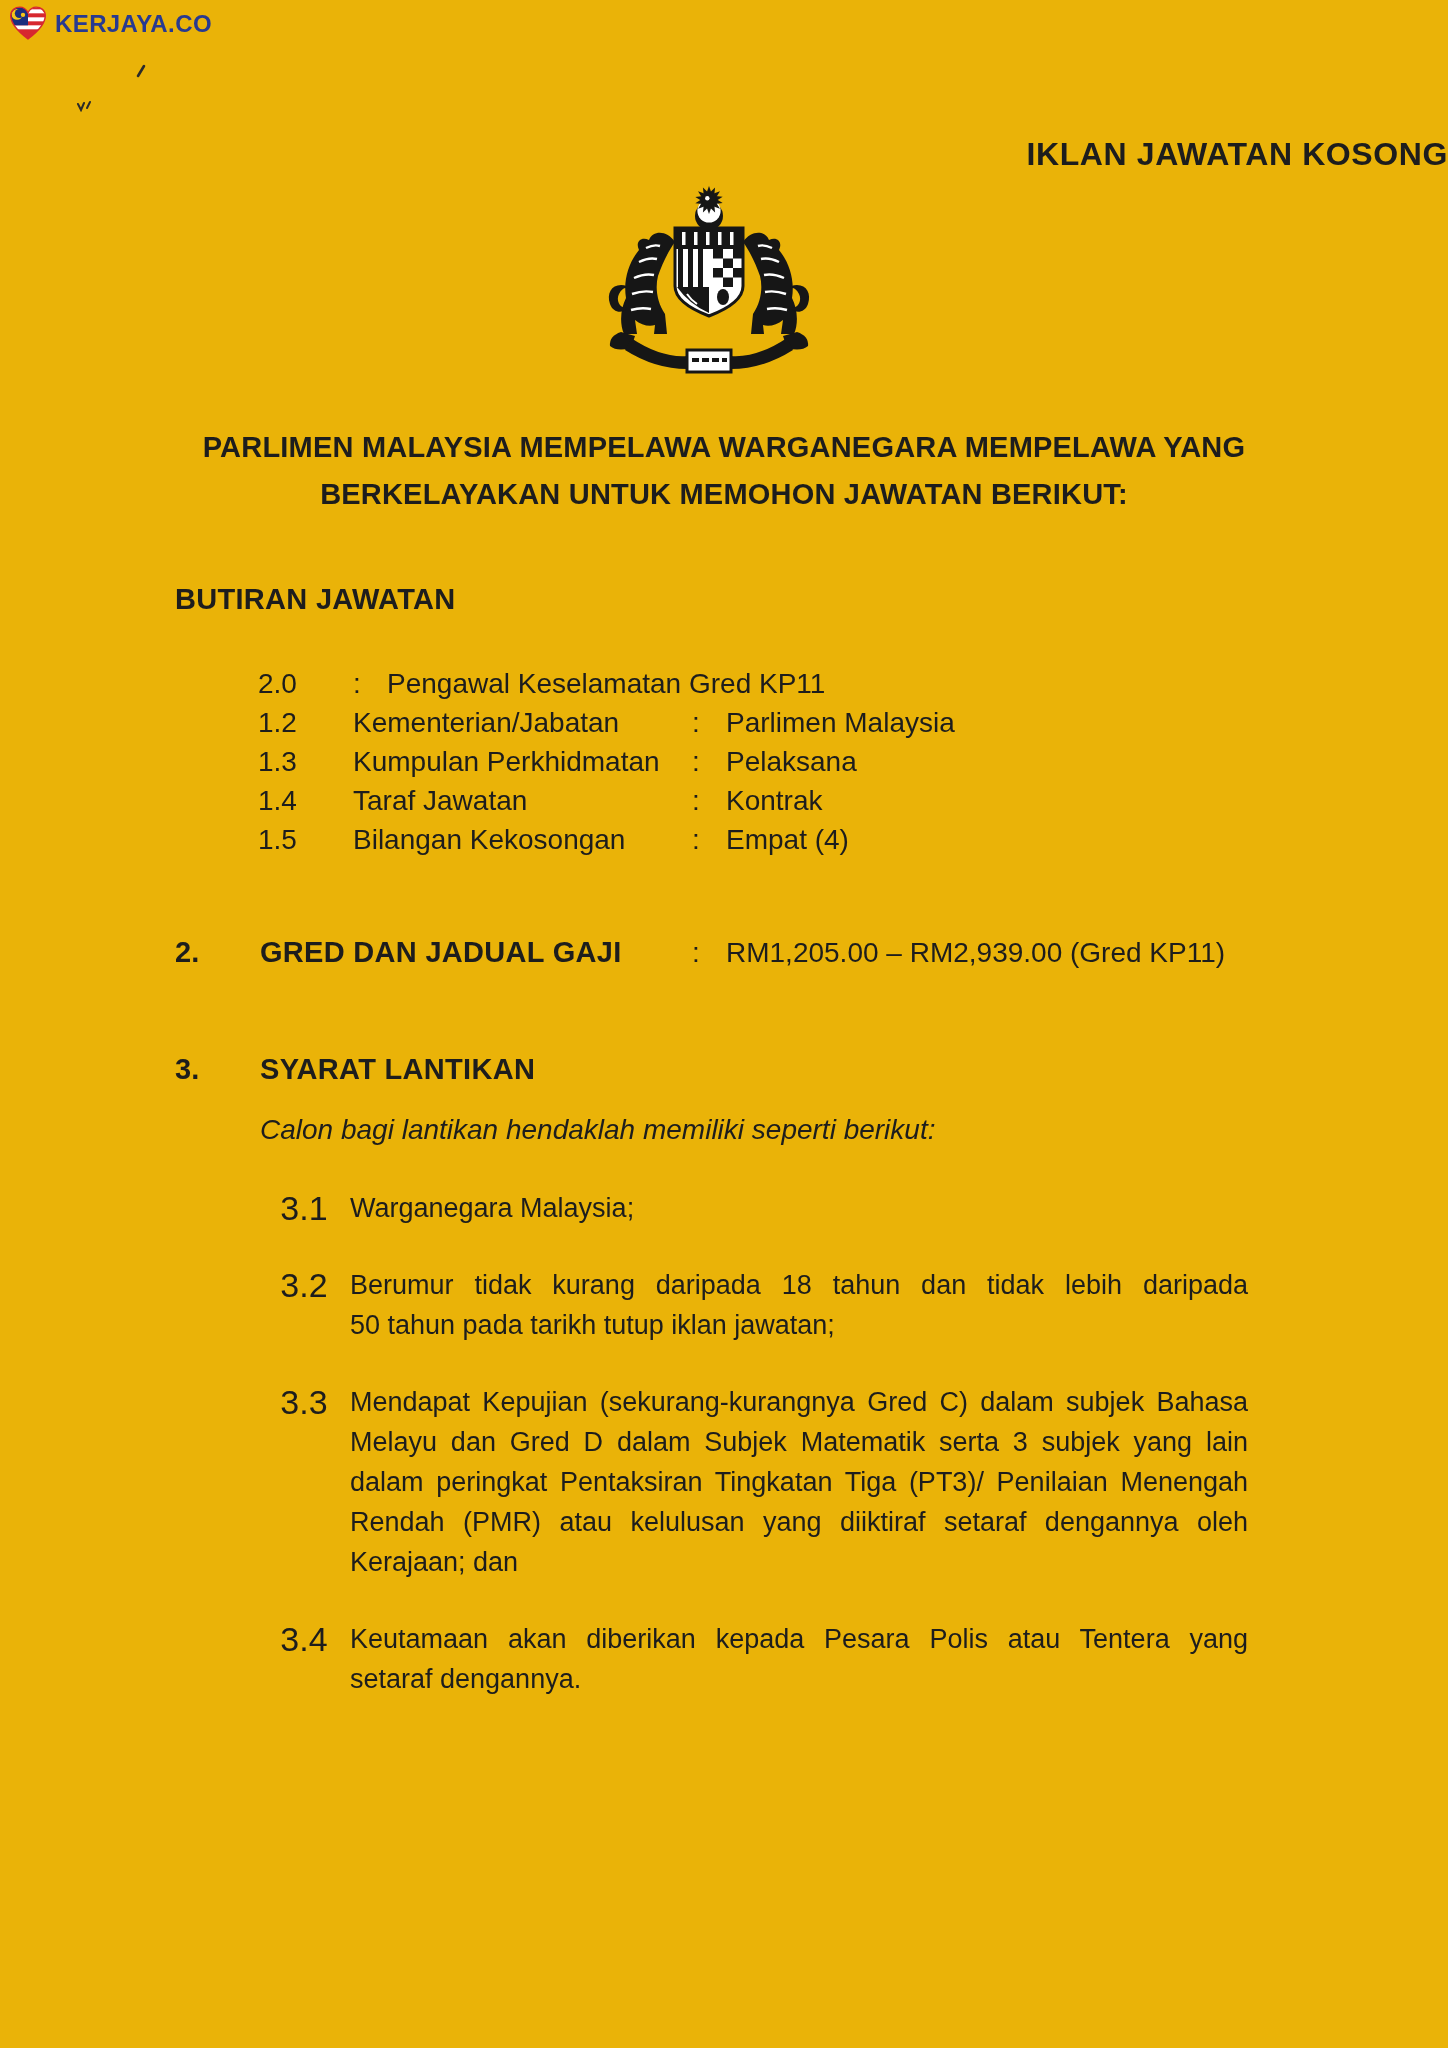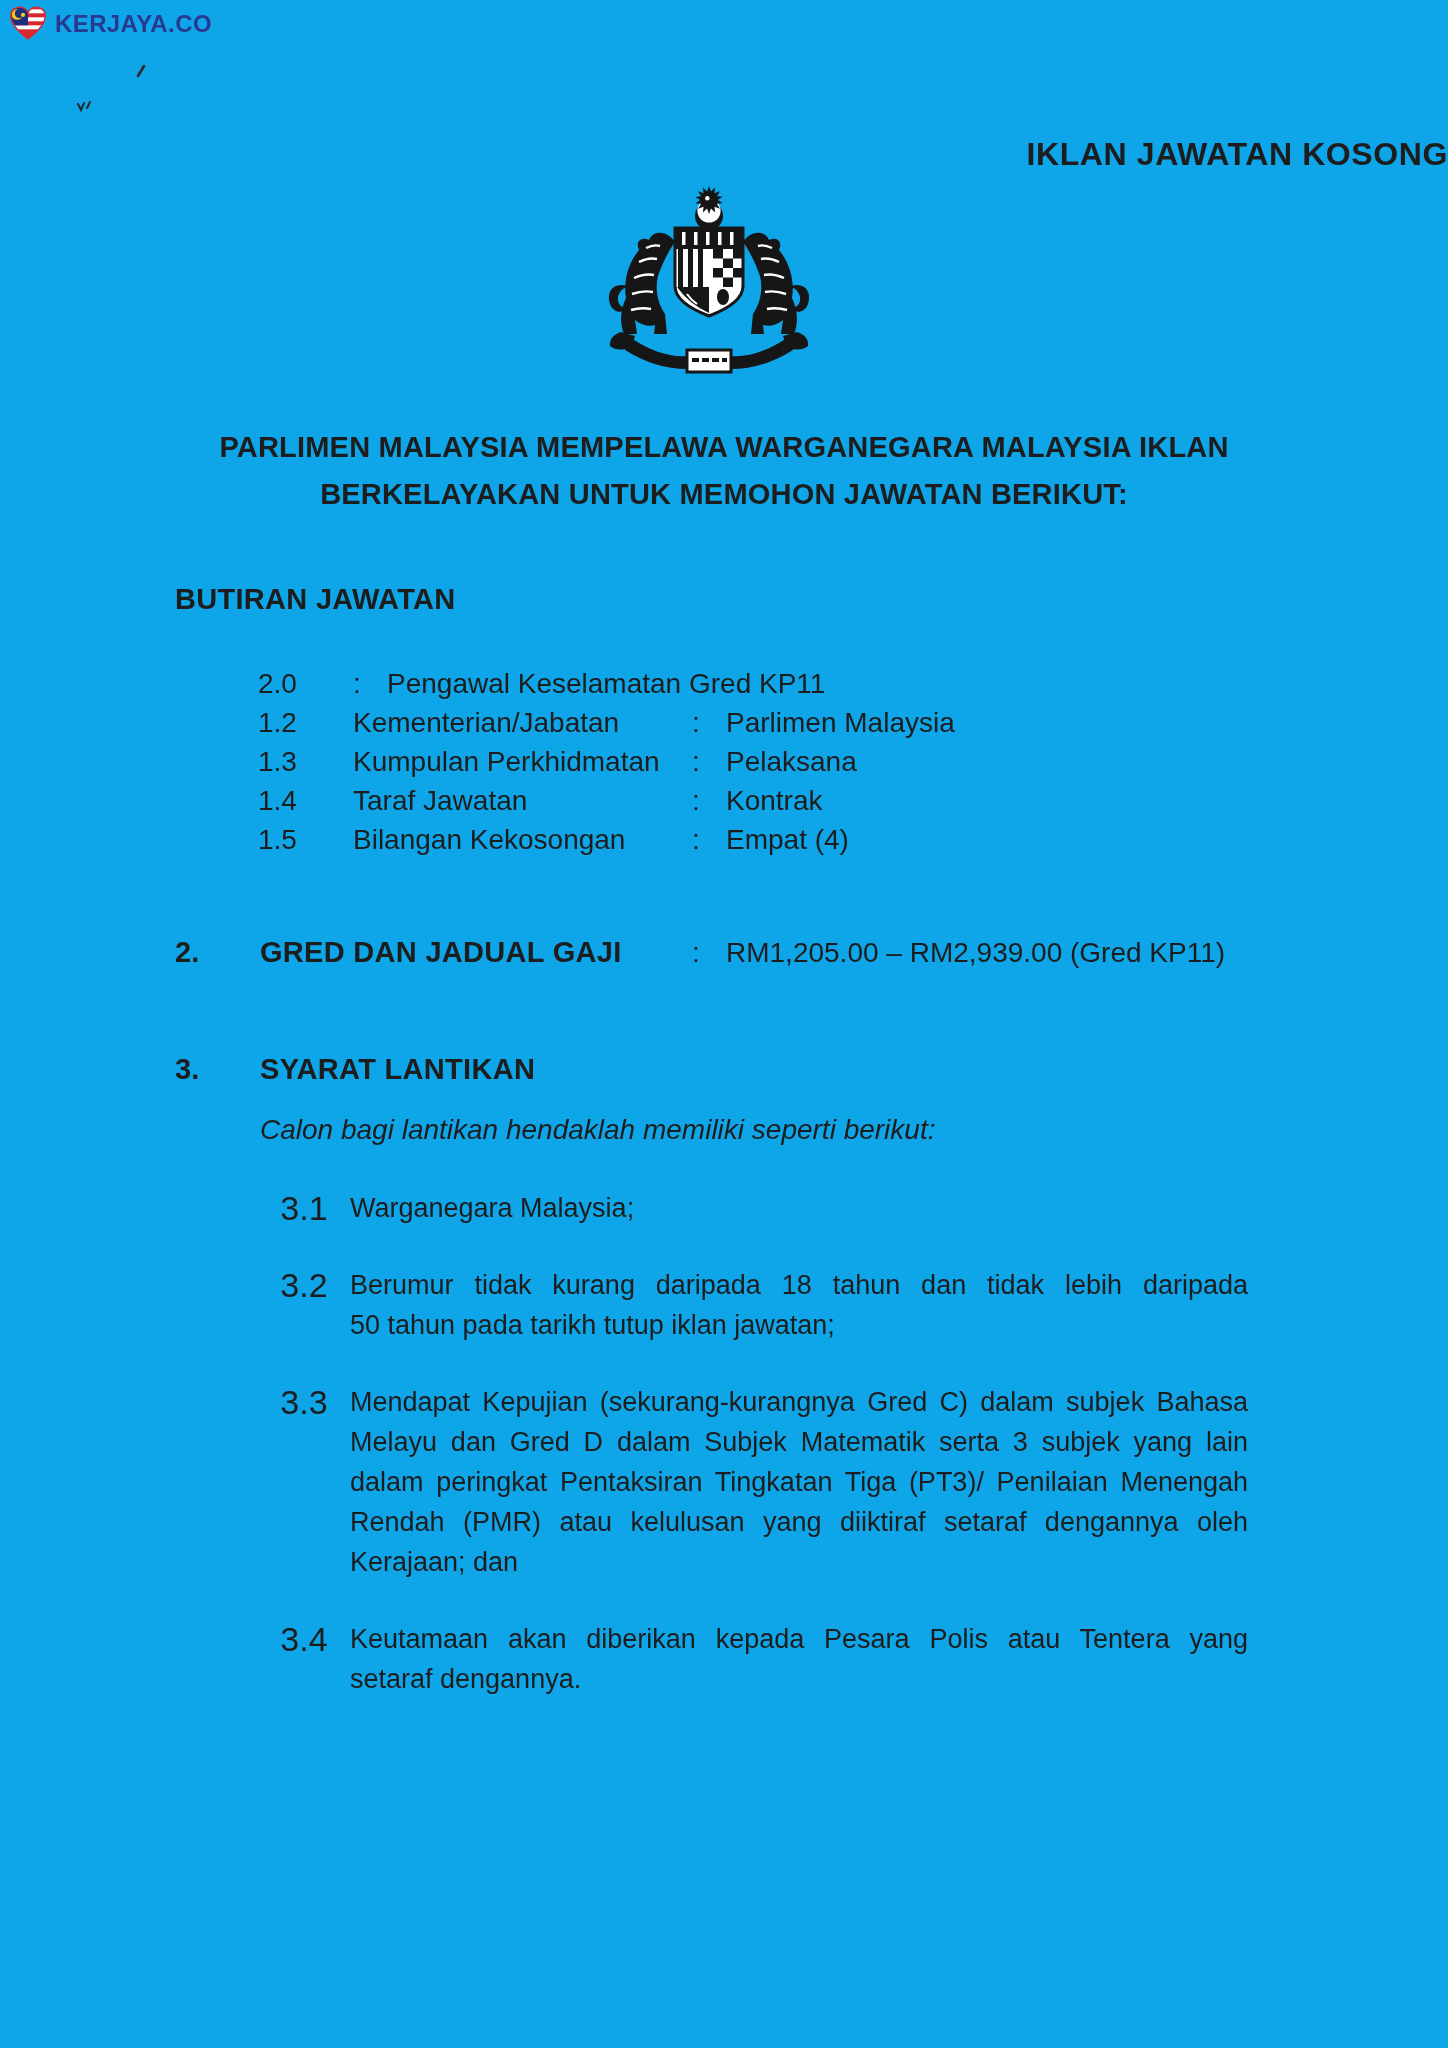--- a/index.html
+++ b/index.html
@@ -1,20 +1,20 @@
 <!DOCTYPE html>
 <html><head>
 <meta charset="utf-8">
 <style>
   html,body{margin:0;padding:0;background:#ffffff;}
   .page{
     position:relative;
     width:1448px;
     height:2048px;
-    background:#0ea5e9;
+    background:#eab308;
     font-family:"Liberation Sans","DejaVu Sans",sans-serif;
     color:#1d1d1d;
     overflow:hidden;
   }
 
   
   .logo{position:absolute;left:8px;top:5px;display:flex;align-items:center;gap:7px;}
   .logo-text{font-weight:bold;font-size:24px;letter-spacing:0.4px;color:#283a90;}
 
   
@@ -176,21 +176,21 @@
     <rect x="86" y="164" width="44" height="22" fill="#ffffff" stroke="#161616" stroke-width="3"></rect>
     <g fill="#161616">
       <rect x="91" y="172" width="7" height="4"></rect>
       <rect x="101" y="172" width="7" height="4"></rect>
       <rect x="111" y="172" width="7" height="4"></rect>
       <rect x="121" y="172" width="5" height="4"></rect>
     </g>
   </svg>
 
   <div class="intro-heading">
-    <div>PARLIMEN MALAYSIA MEMPELAWA WARGANEGARA MALAYSIA IKLAN</div>
+    <div>PARLIMEN MALAYSIA MEMPELAWA WARGANEGARA MEMPELAWA YANG</div>
     <div>BERKELAYAKAN UNTUK MEMOHON JAWATAN BERIKUT:</div>
   </div>
 
   <div class="butiran-head">BUTIRAN JAWATAN</div>
 
   <div class="items">
     <div class="item-row">
       <span class="item-no">2.0</span>
       <span class="item-colon">:</span>
       <span class="item-value">Pengawal Keselamatan Gred KP11</span>

